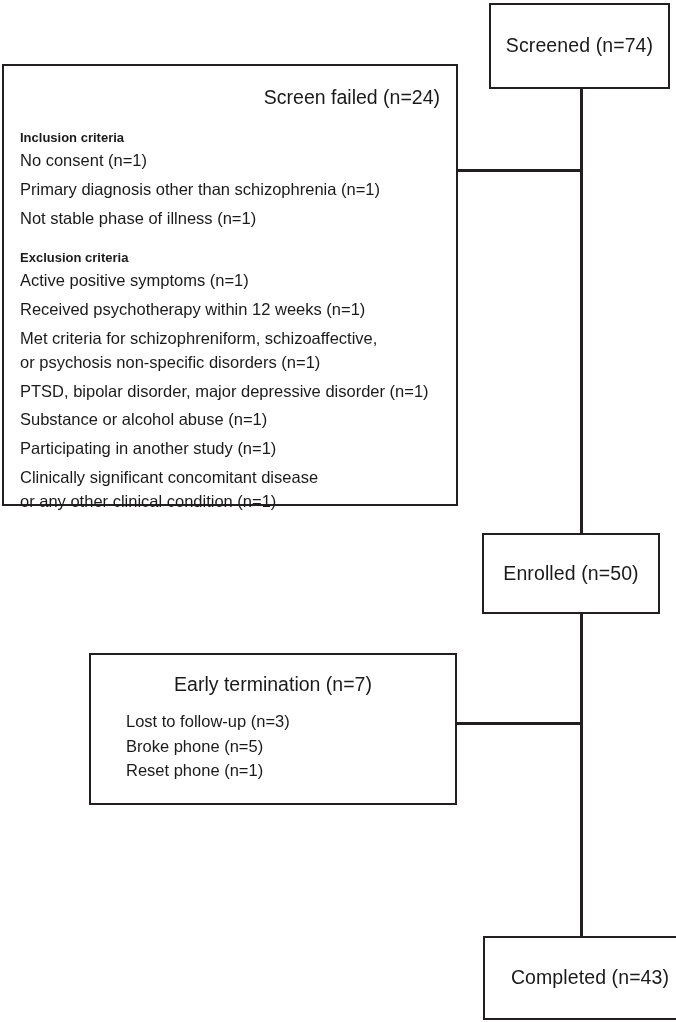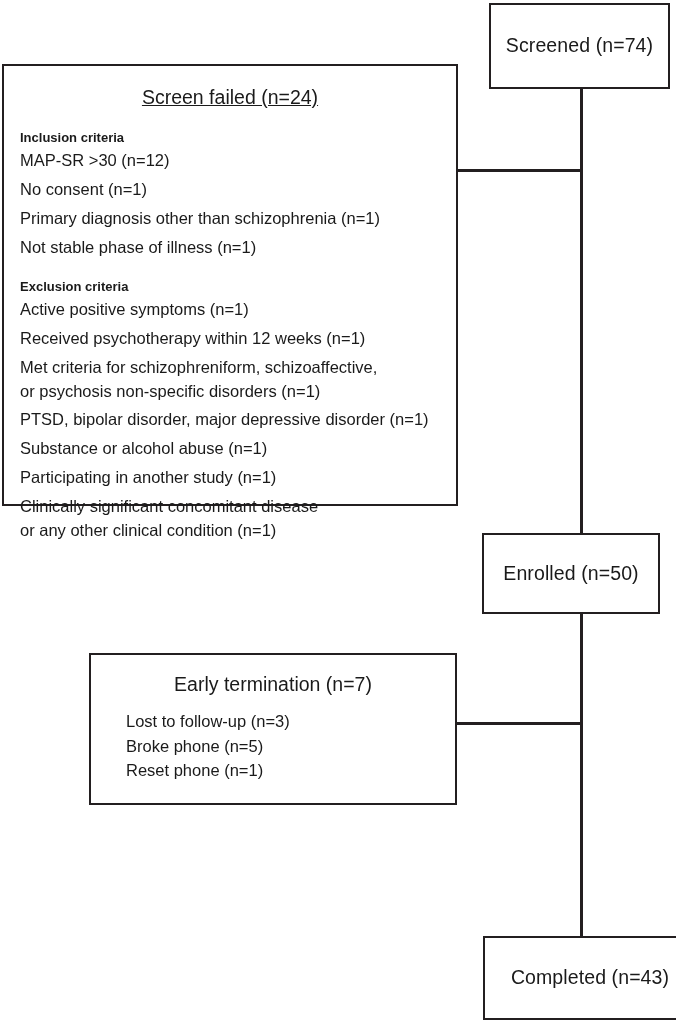--- a/index.html
+++ b/index.html
@@ -50,25 +50,24 @@
 
   
   #box-screen-failed {
     left: 2px;
     top: 64px;
     width: 456px;
     height: 442px;
     padding: 14px 16px 10px 16px;
   }
   #box-screen-failed .box-heading {
-    text-align: center;
+    text-align: right;
     font-size: 19.5px;
     line-height: 1.2;
     margin: 6px 0 20px 0;
-    text-decoration: underline;
   }
   .criteria-group { margin: 0 0 0 0; }
   .criteria-label {
     font-weight: bold;
     font-size: 13px;
     line-height: 1.45;
     margin: 0 0 1px 0;
   }
   .criteria-list {
     list-style: none;
@@ -142,21 +141,20 @@
   <div class="node-box node-centered" id="box-screened">
     <div class="node-title">Screened (n=74)</div>
   </div>
 
   <div class="node-box" id="box-screen-failed">
     <div class="box-heading">Screen failed (n=24)</div>
 
     <div class="criteria-group">
       <div class="criteria-label">Inclusion criteria</div>
       <ul class="criteria-list">
-        <li>MAP-SR &gt;30 (n=12)</li>
         <li>No consent (n=1)</li>
         <li>Primary diagnosis other than schizophrenia (n=1)</li>
         <li>Not stable phase of illness (n=1)</li>
       </ul>
     </div>
 
     <div class="group-gap"></div>
 
     <div class="criteria-group">
       <div class="criteria-label">Exclusion criteria</div>

